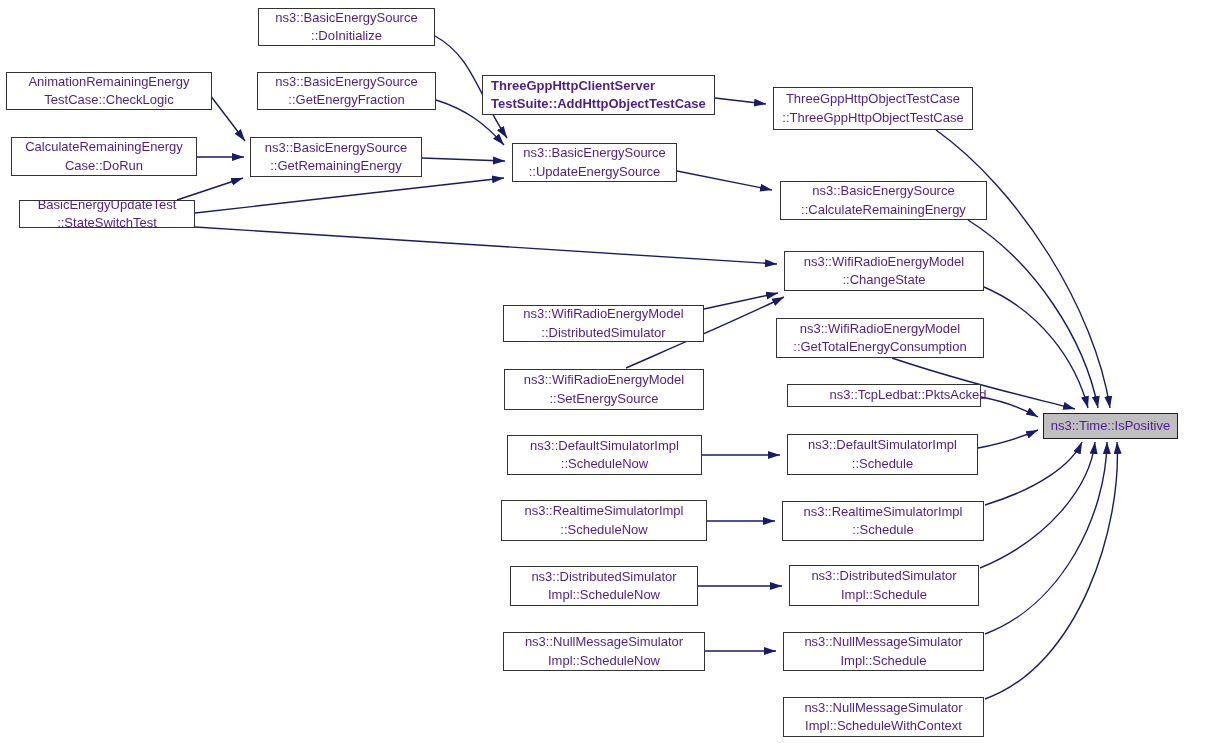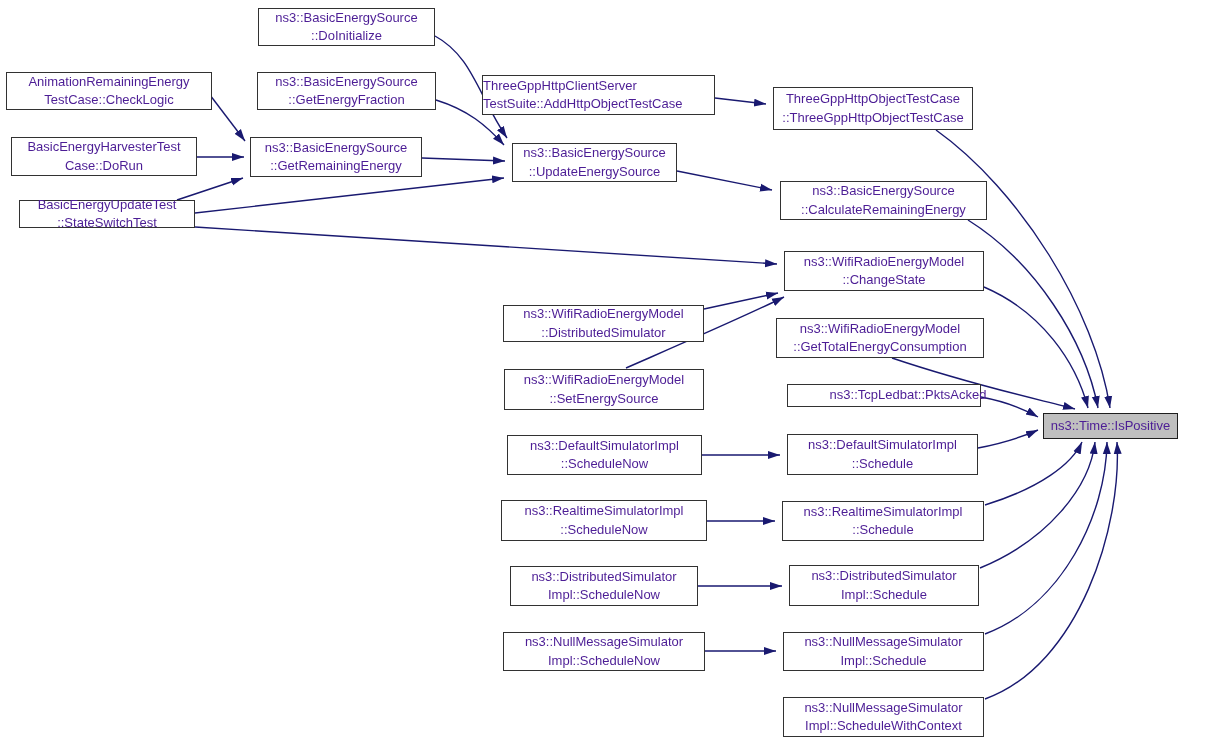--- a/index.html
+++ b/index.html
@@ -9,21 +9,21 @@
     overflow:hidden;
   }
   #edges { position:absolute; left:0; top:0; width:1205px; height:743px; }
   .node {
     position:absolute; box-sizing:border-box;
     background:#ffffff; border:1.4px solid #323232;
     display:flex; flex-direction:column; align-items:center; justify-content:center;
     font-size:13px; line-height:18.5px; white-space:nowrap; text-align:center;
     z-index:2;
   }
-  .node.left-align { align-items:flex-start; text-align:left; }
+  .node.left-align { align-items:flex-start; padding-left:8px; text-align:left;font-weight:bold; }
   .node.highlight { background:#bfbfbf; border:1.6px solid #1e1e1e; }
   .node span { display:block; }
 </style>
 </head>
 <body>
 
 <div id="stage">
 
   <svg id="edges" viewBox="0 0 1205 743" xmlns="http://www.w3.org/2000/svg">
     <defs>
@@ -70,21 +70,21 @@
     <span>AnimationRemainingEnergy</span>
     <span>TestCase::CheckLogic</span>
   </div>
 
   <div class="node" style="left:257px; top:72px; width:179px; height:38px;">
     <span>ns3::BasicEnergySource</span>
     <span>::GetEnergyFraction</span>
   </div>
 
   <div class="node" style="left:11px; top:137px; width:186px; height:39px;">
-    <span>BasicEnergyHarvesterTest</span>
+    <span>CalculateRemainingEnergy</span>
     <span>Case::DoRun</span>
   </div>
 
   <div class="node" style="left:250px; top:137px; width:172px; height:40px;">
     <span>ns3::BasicEnergySource</span>
     <span>::GetRemainingEnergy</span>
   </div>
 
   <div class="node" style="left:19px; top:200px; width:176px; height:28px;">
     <span>BasicEnergyUpdateTest</span>

